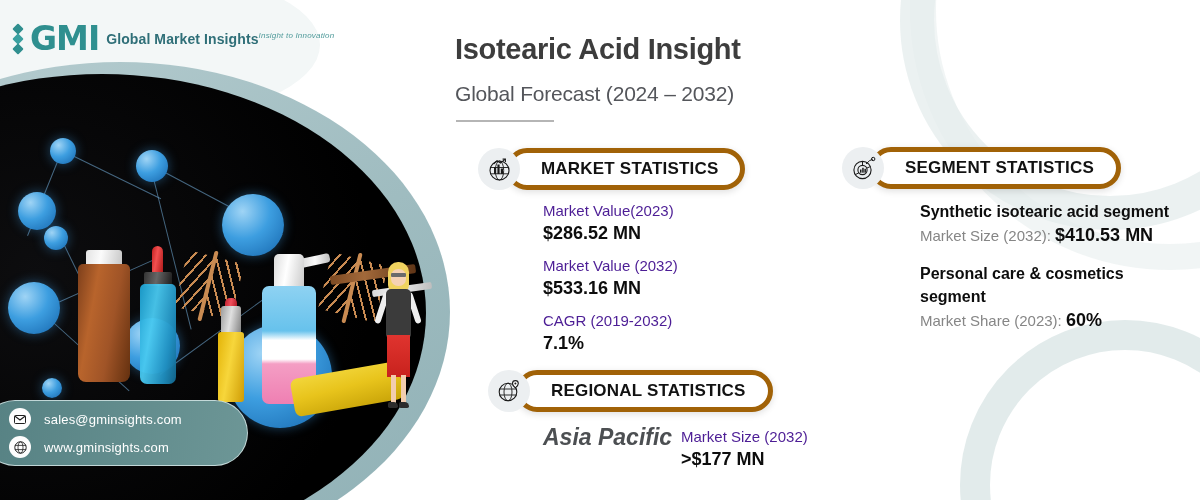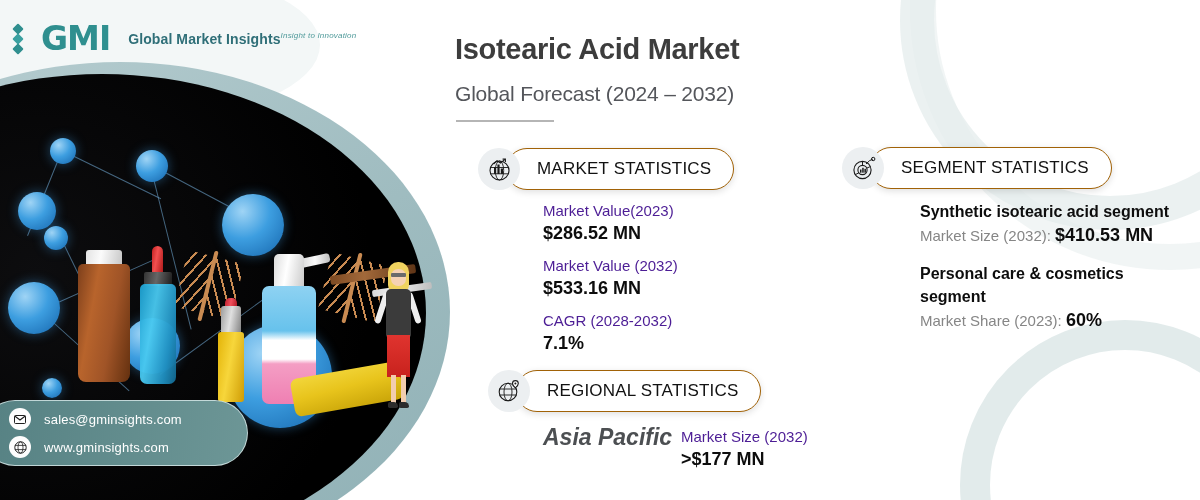--- a/index.html
+++ b/index.html
@@ -198,21 +198,21 @@
   }
   .contact-row { display: flex; align-items: center; gap: 13px; }
   .contact-ico {
     width: 22px; height: 22px; border-radius: 50%;
     background: #fdfdfd; display: flex; align-items: center; justify-content: center;
     color: #1e1e1e; font-size: 12px; flex: 0 0 auto;
   }
   .contact-txt { color: #ffffff; font-size: 13px; letter-spacing: .2px; }
 
   
-  .logo { position: absolute; left: 14px; top: 22px; display: flex; align-items: center; gap: 18px; }
+  .logo { position: absolute; left: 14px; top: 22px; display: flex; align-items: center; gap: 7px; }
   .logo-diamonds { display: flex; flex-direction: column; gap: 2px; margin-right: 1px; }
   .dm { width: 8px; height: 8px; background: #2f8f8f; transform: rotate(45deg); border-radius: 1px; }
   .dm.b { background: #3aa0a0; }
   .logo-gmi { font-size: 33px; font-weight: bold; color: #2f8f8f; letter-spacing: -1px;
     font-family: "DejaVu Sans", sans-serif; line-height: 34px; }
   .logo-txtwrap { display: flex; }
   .logo-name { font-size: 14px; font-weight: bold; color: #2f6f78; letter-spacing: .1px; }
   .logo-rule { height: 1px; background: #b9cfd2; margin: 2px 0 1px; }
   .logo-tag { font-size: 8px; color: #4f9a9a; font-style: italic; text-align: center; letter-spacing: .2px; }
 
@@ -232,25 +232,25 @@
 
   
   .badge { position: absolute; display: flex; align-items: center; height: 42px; }
   .badge-ico {
     width: 42px; height: 42px; border-radius: 50%;
     background: #eceff1; display: flex; align-items: center; justify-content: center;
     position: relative; z-index: 1;
   }
   .badge-pill {
     margin-left: -14px; height: 42px; border-radius: 21px;
-    background: #ffffff; border: 1px solid #a16207;
+    background: #ffffff; border: 5px solid #a16207;
     box-shadow: 0 2px 7px rgba(0,0,0,.13);
     display: flex; align-items: center;
     padding: 0 22px 0 30px;
-    font-size: 17px; font-weight: 400; color: #121212; letter-spacing: .2px;
+    font-size: 17px; font-weight: 700; color: #121212; letter-spacing: .2px;
   }
 
   .block { position: absolute; }
   .lbl { font-size: 15px; color: #4c1d95; line-height: 21px; }
   .val { font-size: 18px; font-weight: bold; color: #0d0d0d; line-height: 24px; }
   .seg-title { font-size: 16px; font-weight: bold; color: #0d0d0d; line-height: 23px; }
   .seg-line { font-size: 15px; color: #868686; line-height: 24px; }
   .seg-line b { font-size: 18px; color: #0d0d0d; }
   .region-name { font-size: 23px; font-weight: bold; color: #4c4f52; line-height: 27px; font-style: italic; }
 </style>
@@ -357,21 +357,21 @@
         <div class="dm"></div>
     </div>
     <div class="logo-gmi">GMI</div>
     <div class="logo-txtwrap">
       <div class="logo-name">Global Market Insights</div>
       <div class="logo-rule"></div>
       <div class="logo-tag">Insight to Innovation</div>
     </div>
   </div>
 
-  <div class="title">Isotearic Acid Market</div>
+  <div class="title">Isotearic Acid Insight</div>
   <div class="subtitle">Global Forecast (2024 – 2032)</div>
   <div class="title-rule"></div>
 
   <div class="badge" style="left:478px; top:148px;">
     <div class="badge-ico">
       <svg width="25" height="25" viewBox="0 0 25 25">
         <circle cx="12.5" cy="13.5" r="9.5" fill="none" stroke="#1a1a1a" stroke-width="1.1"></circle>
         <ellipse cx="12.5" cy="13.5" rx="4.2" ry="9.5" fill="none" stroke="#1a1a1a" stroke-width=".9"></ellipse>
         <path d="M3.3 10.5h18.4M3.3 16.8h18.4" stroke="#1a1a1a" stroke-width=".9"></path>
         <rect x="7" y="10" width="2.2" height="7" fill="#1a1a1a"></rect>
@@ -382,21 +382,21 @@
       </svg>
     </div>
     <div class="badge-pill">MARKET STATISTICS</div>
   </div>
 
   <div class="block" style="left:543px; top:200px;">
     <div class="lbl">Market Value(2023)</div>
     <div class="val" style="margin-bottom:10px;">$286.52 MN</div>
     <div class="lbl">Market Value (2032)</div>
     <div class="val" style="margin-bottom:10px;">$533.16 MN</div>
-    <div class="lbl">CAGR (2028-2032)</div>
+    <div class="lbl">CAGR (2019-2032)</div>
     <div class="val">7.1%</div>
   </div>
 
   <div class="badge" style="left:842px; top:147px;">
     <div class="badge-ico">
       <svg width="25" height="25" viewBox="0 0 25 25">
         <circle cx="11.5" cy="14" r="8.6" fill="none" stroke="#1a1a1a" stroke-width="1.1"></circle>
         <circle cx="11.5" cy="14" r="4.6" fill="none" stroke="#1a1a1a" stroke-width="1.1"></circle>
         <path d="M11.5 5.4 L11.5 9.4 M19.3 10.6 L15.6 12.2 M4.4 18.6 L8.2 16.6" stroke="#1a1a1a" stroke-width="1"></path>
         <rect x="9" y="13.5" width="1.5" height="3.2" fill="#1a1a1a"></rect>

